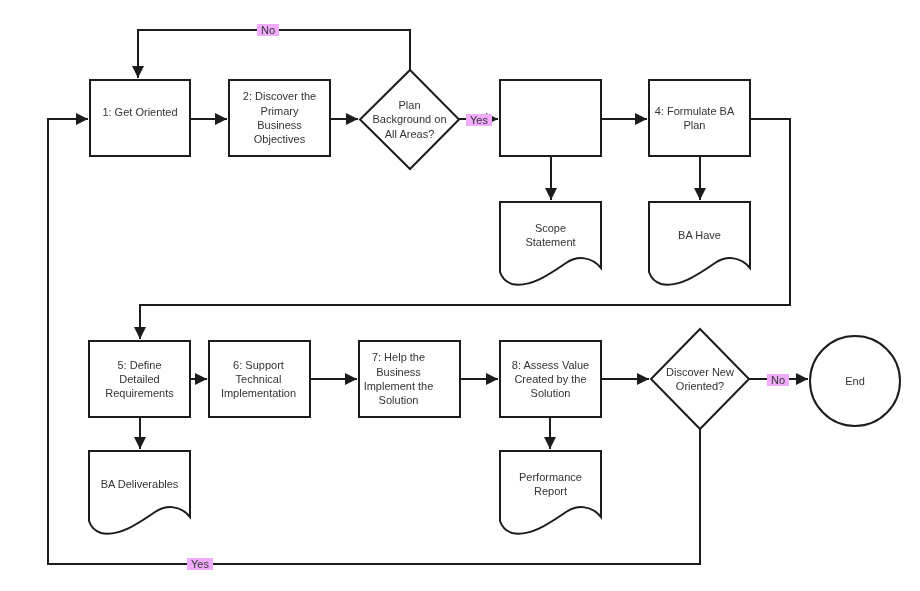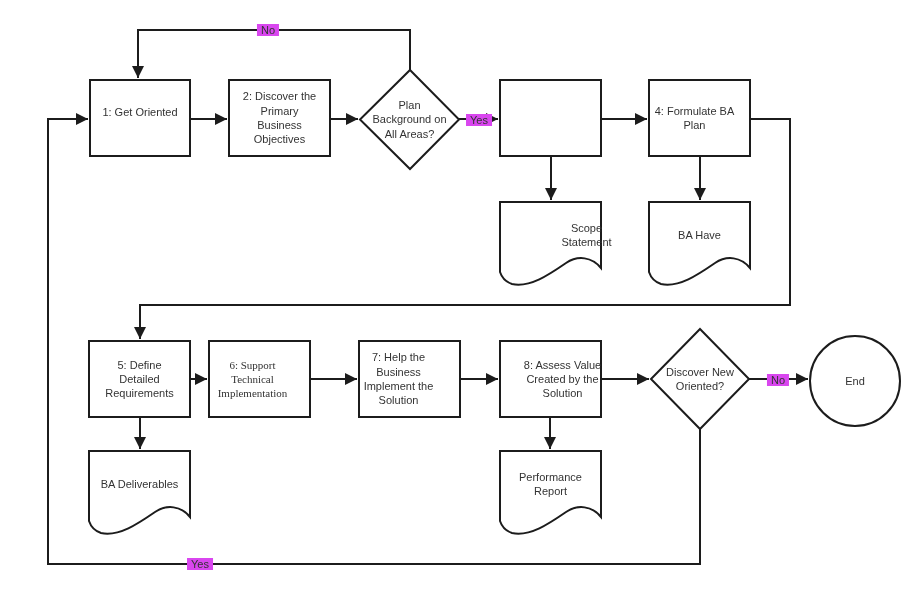--- a/index.html
+++ b/index.html
@@ -37,21 +37,21 @@
     justify-content: center;
     text-align: center;
     white-space: pre-line;
     font-size: 11px;
     line-height: 1.3;
     color: #333333;
   }
   .edge-label {
     position: absolute;
     transform: translate(-50%, -50%);
-    background: #d946ef;
+    background: #f0abfc;
     padding: 0 4px;
     font-size: 11px;
     color: #333333;
   }
 </style>
 </head>
 <body>
 
 <div class="stage">
 
@@ -102,34 +102,34 @@
   <div class="node-label" style="left:90px; top:80px; width:100px; height:64px;">1: Get Oriented</div>
   <div class="node-label" style="left:229px; top:80px; width:101px; height:76px;border-radius:26px;">2: Discover the
 Primary
 Business
 Objectives</div>
   <div class="node-label" style="left:360px; top:70px; width:99px; height:99px;">Plan
 Background on
 All Areas?</div>
   <div class="node-label" style="left:616px; top:80px; width:101px; height:76px;padding-left:28px;">4: Formulate BA
 Plan</div>
-  <div class="node-label" style="left:500px; top:202px; width:101px; height:66px;padding-left:36px;">Scope
+  <div class="node-label" style="left:500px; top:202px; width:101px; height:66px;">Scope
 Statement</div>
   <div class="node-label" style="left:649px; top:202px; width:101px; height:66px;">BA Have</div>
   <div class="node-label" style="left:89px; top:341px; width:101px; height:76px;">5: Define
 Detailed
 Requirements</div>
-  <div class="node-label" style="left:202px; top:341px; width:101px; height:76px;font-family:Liberation Serif, serif;">6: Support
+  <div class="node-label" style="left:208px; top:341px; width:101px; height:76px;">6: Support
 Technical
 Implementation</div>
   <div class="node-label" style="left:348px; top:341px; width:101px; height:76px;">7: Help the
 Business
 Implement the
 Solution</div>
-  <div class="node-label" style="left:500px; top:341px; width:101px; height:76px;padding-left:12px;">8: Assess Value
+  <div class="node-label" style="left:500px; top:341px; width:101px; height:76px;">8: Assess Value
 Created by the
 Solution</div>
   <div class="node-label" style="left:651px; top:329px; width:98px; height:100px;">Discover New
 Oriented?</div>
   <div class="node-label" style="left:810px; top:336px; width:90px; height:90px;">End</div>
   <div class="node-label" style="left:500px; top:451px; width:101px; height:66px;">Performance
 Report</div>
   <div class="node-label" style="left:89px; top:451px; width:101px; height:66px;">BA Deliverables</div>
 
   <span class="edge-label" style="left:268px; top:30px;">No</span>

